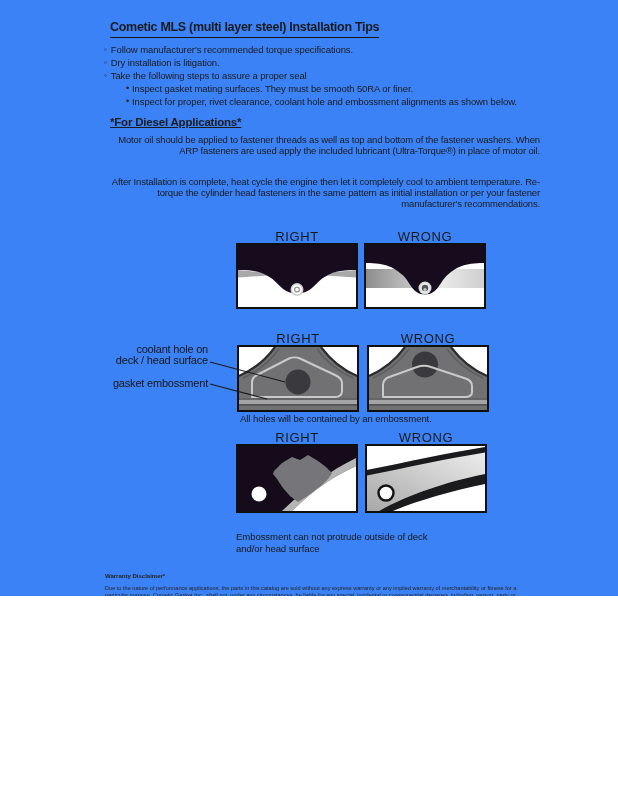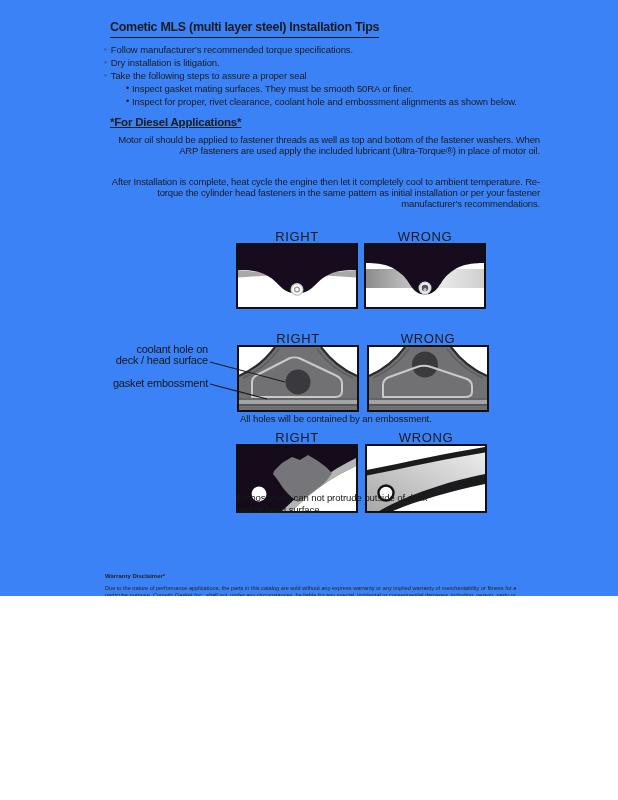--- a/index.html
+++ b/index.html
@@ -15,21 +15,21 @@
   .mk2{font-size:9px;margin-right:3px;line-height:13px;}
   .diesel-h{left:110px;top:116px;font-size:11.5px;font-weight:bold;letter-spacing:-0.2px;text-decoration:underline;}
   .body-p{left:110px;width:430px;font-size:9.5px;line-height:10.8px;letter-spacing:-0.15px;text-align:right;}
   .p1{top:135px;} .p2{top:165px;margin-top:12px;} .note{top:204px;}
   .dlabel{width:122px;text-align:center;font-size:13px;letter-spacing:0.6px;color:#191919;}
   .r1a{left:236px;} .r1b{left:364px;} .r2a{left:237px;} .r2b{left:367px;} .r3a{left:236px;} .r3b{left:365px;}
   .lr1{top:229px;} .lr2{top:331px;} .lr3{top:430px;}
   .dbox{border:2px solid #0f0f0f;background:#fff;line-height:0;}
   .br1{top:243px;} .br2{top:345px;} .br3{top:444px;}
   .caption{font-size:9.6px;line-height:11.5px;color:#19191b;white-space:pre-line;letter-spacing:-0.1px;}
-  .cap1{left:236px;top:311px;} .cap2{left:240px;top:413px;} .cap3{left:236px;top:492px;width:240px;}
+  .cap1{left:236px;top:311px;} .cap2{left:240px;top:413px;} .cap3{left:236px;top:531px;width:240px;}
   .ann{width:98px;left:110px;text-align:right;font-size:11px;line-height:11px;white-space:pre-line;
        letter-spacing:-0.2px;color:#161618;}
   .ann1{top:344px;} .ann2{top:378px;}
   .leaders{left:110px;top:340px;z-index:6;}
   .warranty{left:105px;top:573px;width:420px;font-size:5.6px;line-height:6.9px;color:#242426;}
   .warranty h4{margin:0 0 5px 0;font-size:6px;}
   .warranty p{margin:0 0 6.5px 0;white-space:pre-line;}
   .pagenum{left:352px;top:757px;font-size:15px;letter-spacing:0.2px;color:#242426;}
   svg{display:block;}
 </style>

